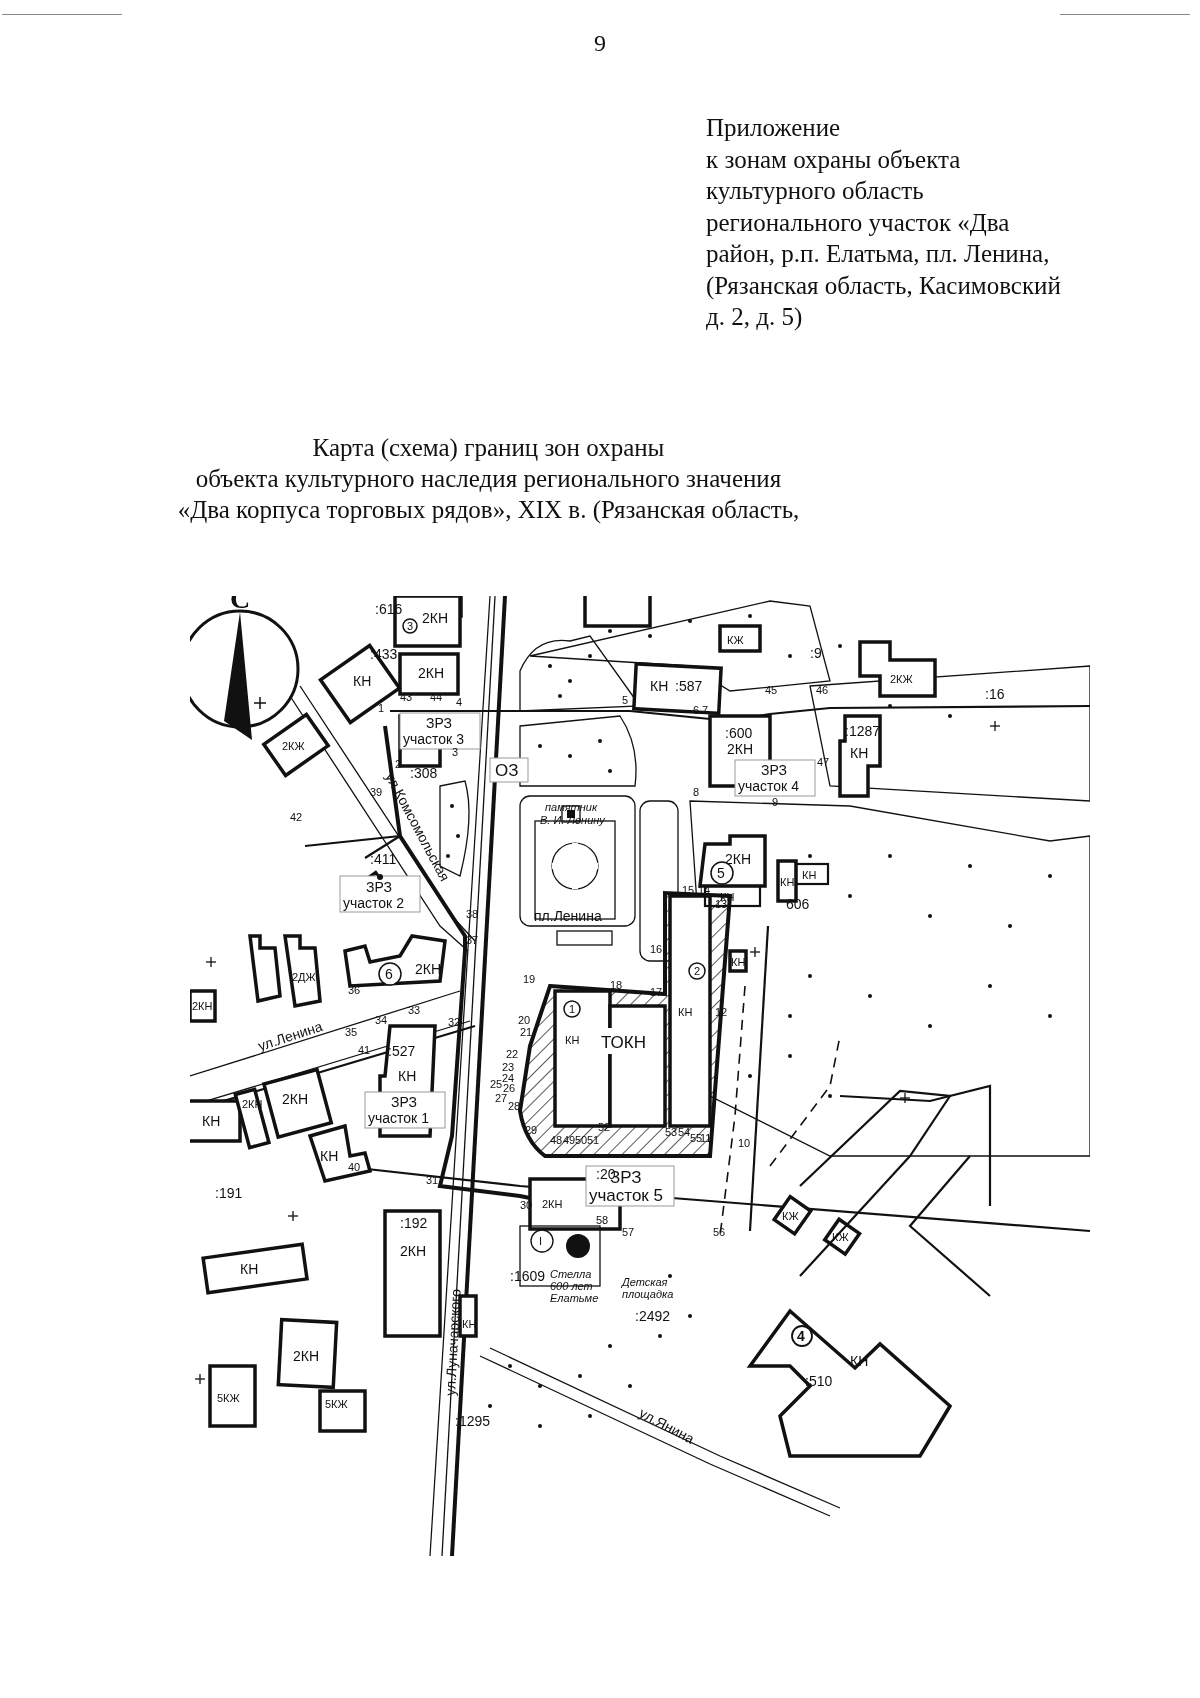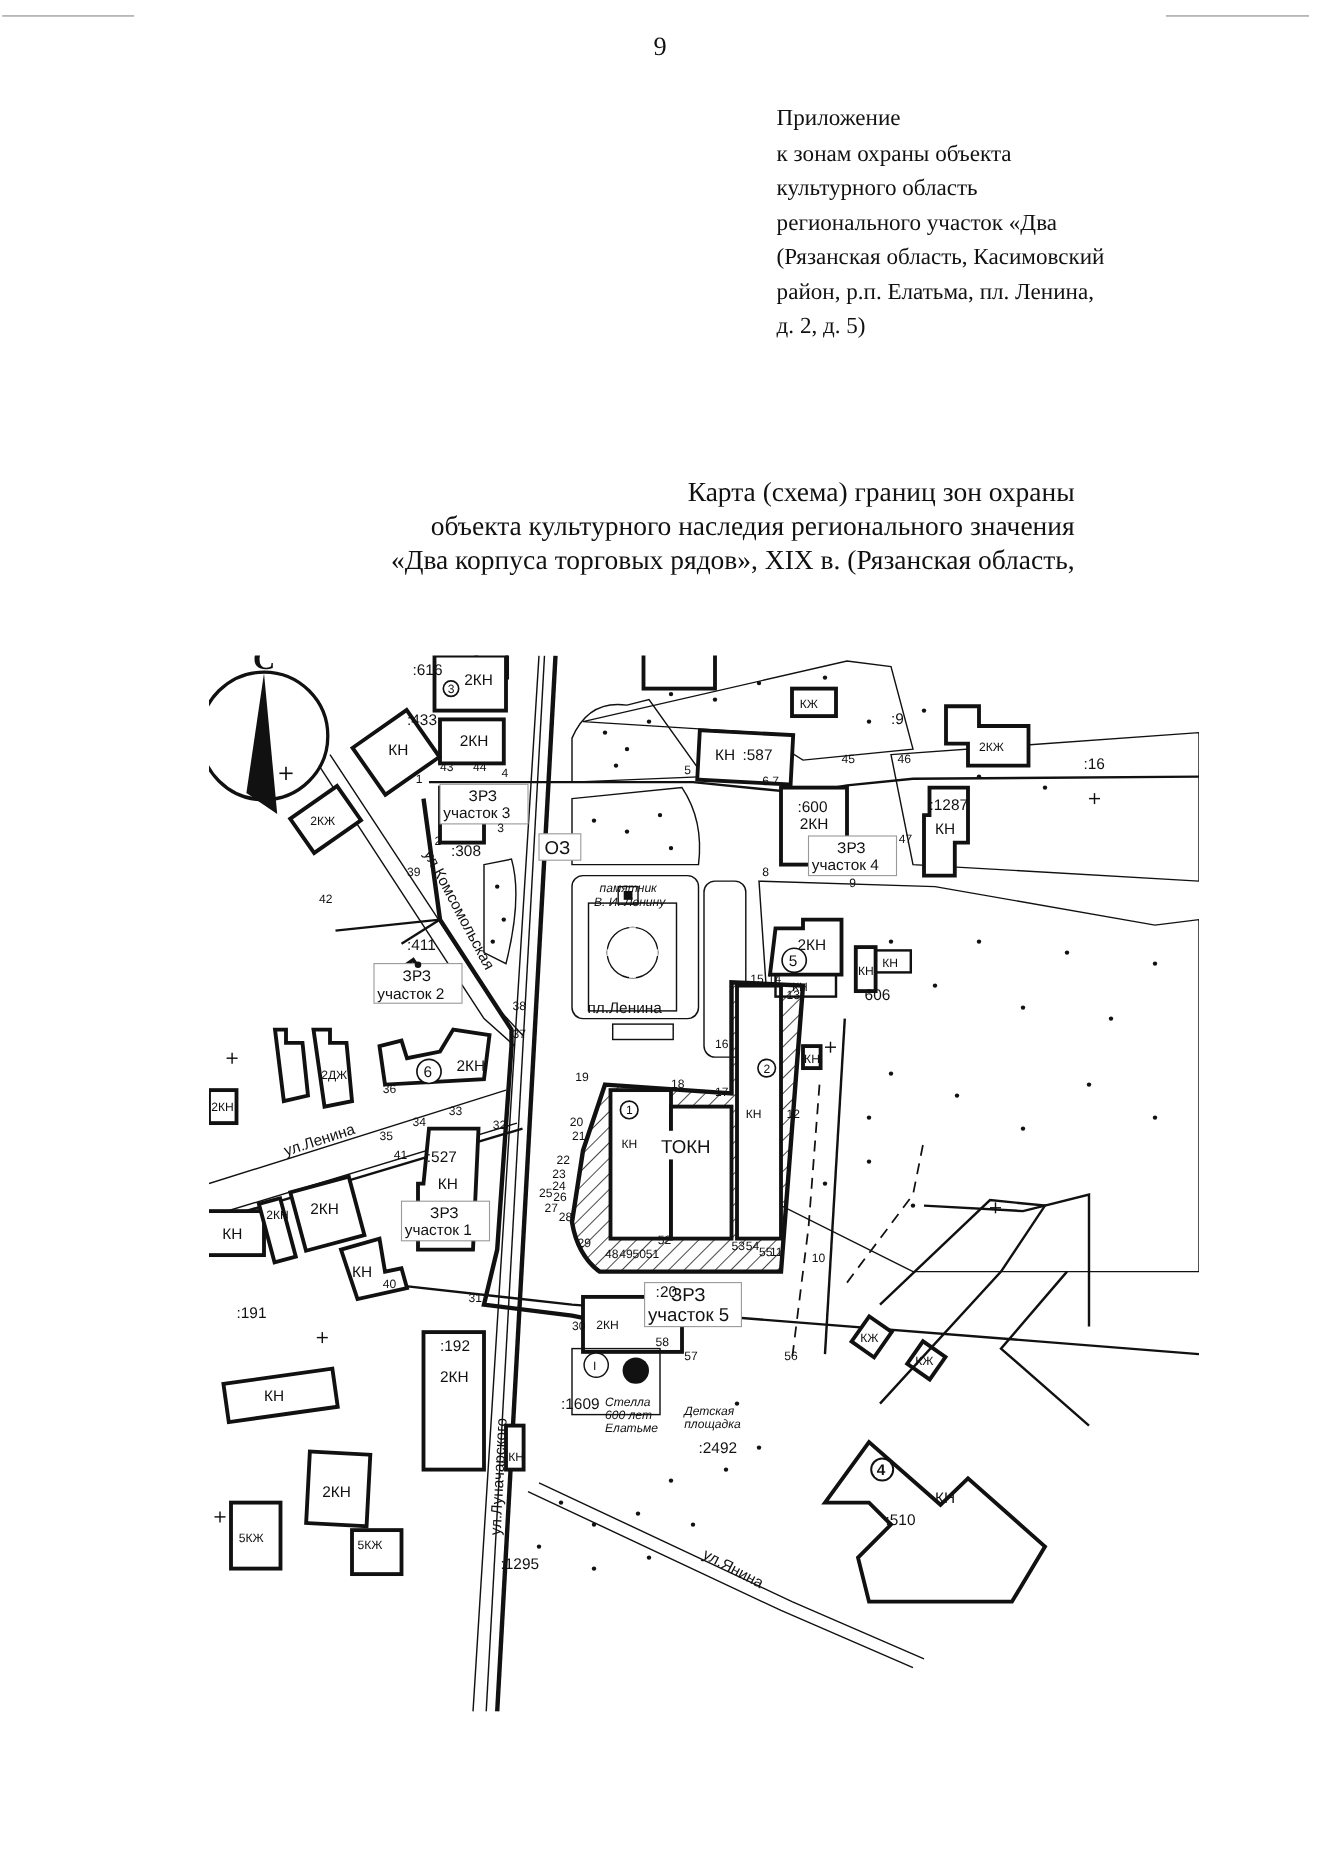--- a/index.html
+++ b/index.html
@@ -1,21 +1,21 @@
 <!DOCTYPE html>
 <html><head>
   <meta charset="utf-8">
   <style>
     html, body { margin: 0; padding: 0; background: #ffffff; }
     body { width: 1200px; height: 1698px; position: relative; overflow: hidden; font-family: "Liberation Serif", "DejaVu Serif", serif; color: #111; }
     .scanline { position: absolute; top: 14px; height: 1px; background: #888; }
     .page-num { position: absolute; top: 30px; left: 0; width: 1200px; text-align: center; font-size: 24px; }
-    .appendix { position: absolute; left: 706px; top: 92px; font-size: 21px; line-height: 31.5px; }
+    .appendix { position: absolute; left: 706px; top: 112px; font-size: 25px; line-height: 31.5px; }
     .appendix div { white-space: nowrap; }
-    .title { position: absolute; left: 0; top: 432px; width: 977px; text-align: right; font-size: 25px; line-height: 31px; }
+    .title { position: absolute; left: 0; top: 432px; width: 977px; text-align: center; font-size: 25px; line-height: 31px; }
     .title div { white-space: nowrap; }
     .map { position: absolute; left: 190px; top: 596px; width: 900px; height: 960px; }
     .map svg { width: 900px; height: 960px; display: block; }
     .map text { font-family: "Liberation Sans", "DejaVu Sans", sans-serif; fill: #111; }
     .lbl { font-size: 14px; }
     .lbl-sm { font-size: 11px; }
     .lbl-lg { font-size: 17px; }
     .zone-box { fill: #fff; stroke: #999; stroke-width: 1; }
     .bld { fill: #fff; stroke: #111; stroke-width: 3.5; }
     .thin { fill: none; stroke: #111; stroke-width: 1.3; }
@@ -29,22 +29,22 @@
 <div class="scanline" style="left:2px;width:120px;"></div>
 <div class="scanline" style="left:1060px;width:130px;"></div>
 
 <div class="page-num">9</div>
 
 <div class="appendix">
   <div>Приложение</div>
   <div>к зонам охраны объекта</div>
   <div>культурного область</div>
   <div>регионального участок «Два</div>
+  <div>район, р.п. Елатьма, пл. Ленина,</div>
   <div>(Рязанская область, Касимовский</div>
-  <div>район, р.п. Елатьма, пл. Ленина,</div>
   <div>д. 2, д. 5)</div>
 </div>
 
 <div class="title">
   <div>Карта (схема) границ зон охраны</div>
   <div>объекта культурного наследия регионального значения</div>
   <div>«Два корпуса торговых рядов», XIX в. (Рязанская область,</div>
 </div>
 
 <div class="map">

